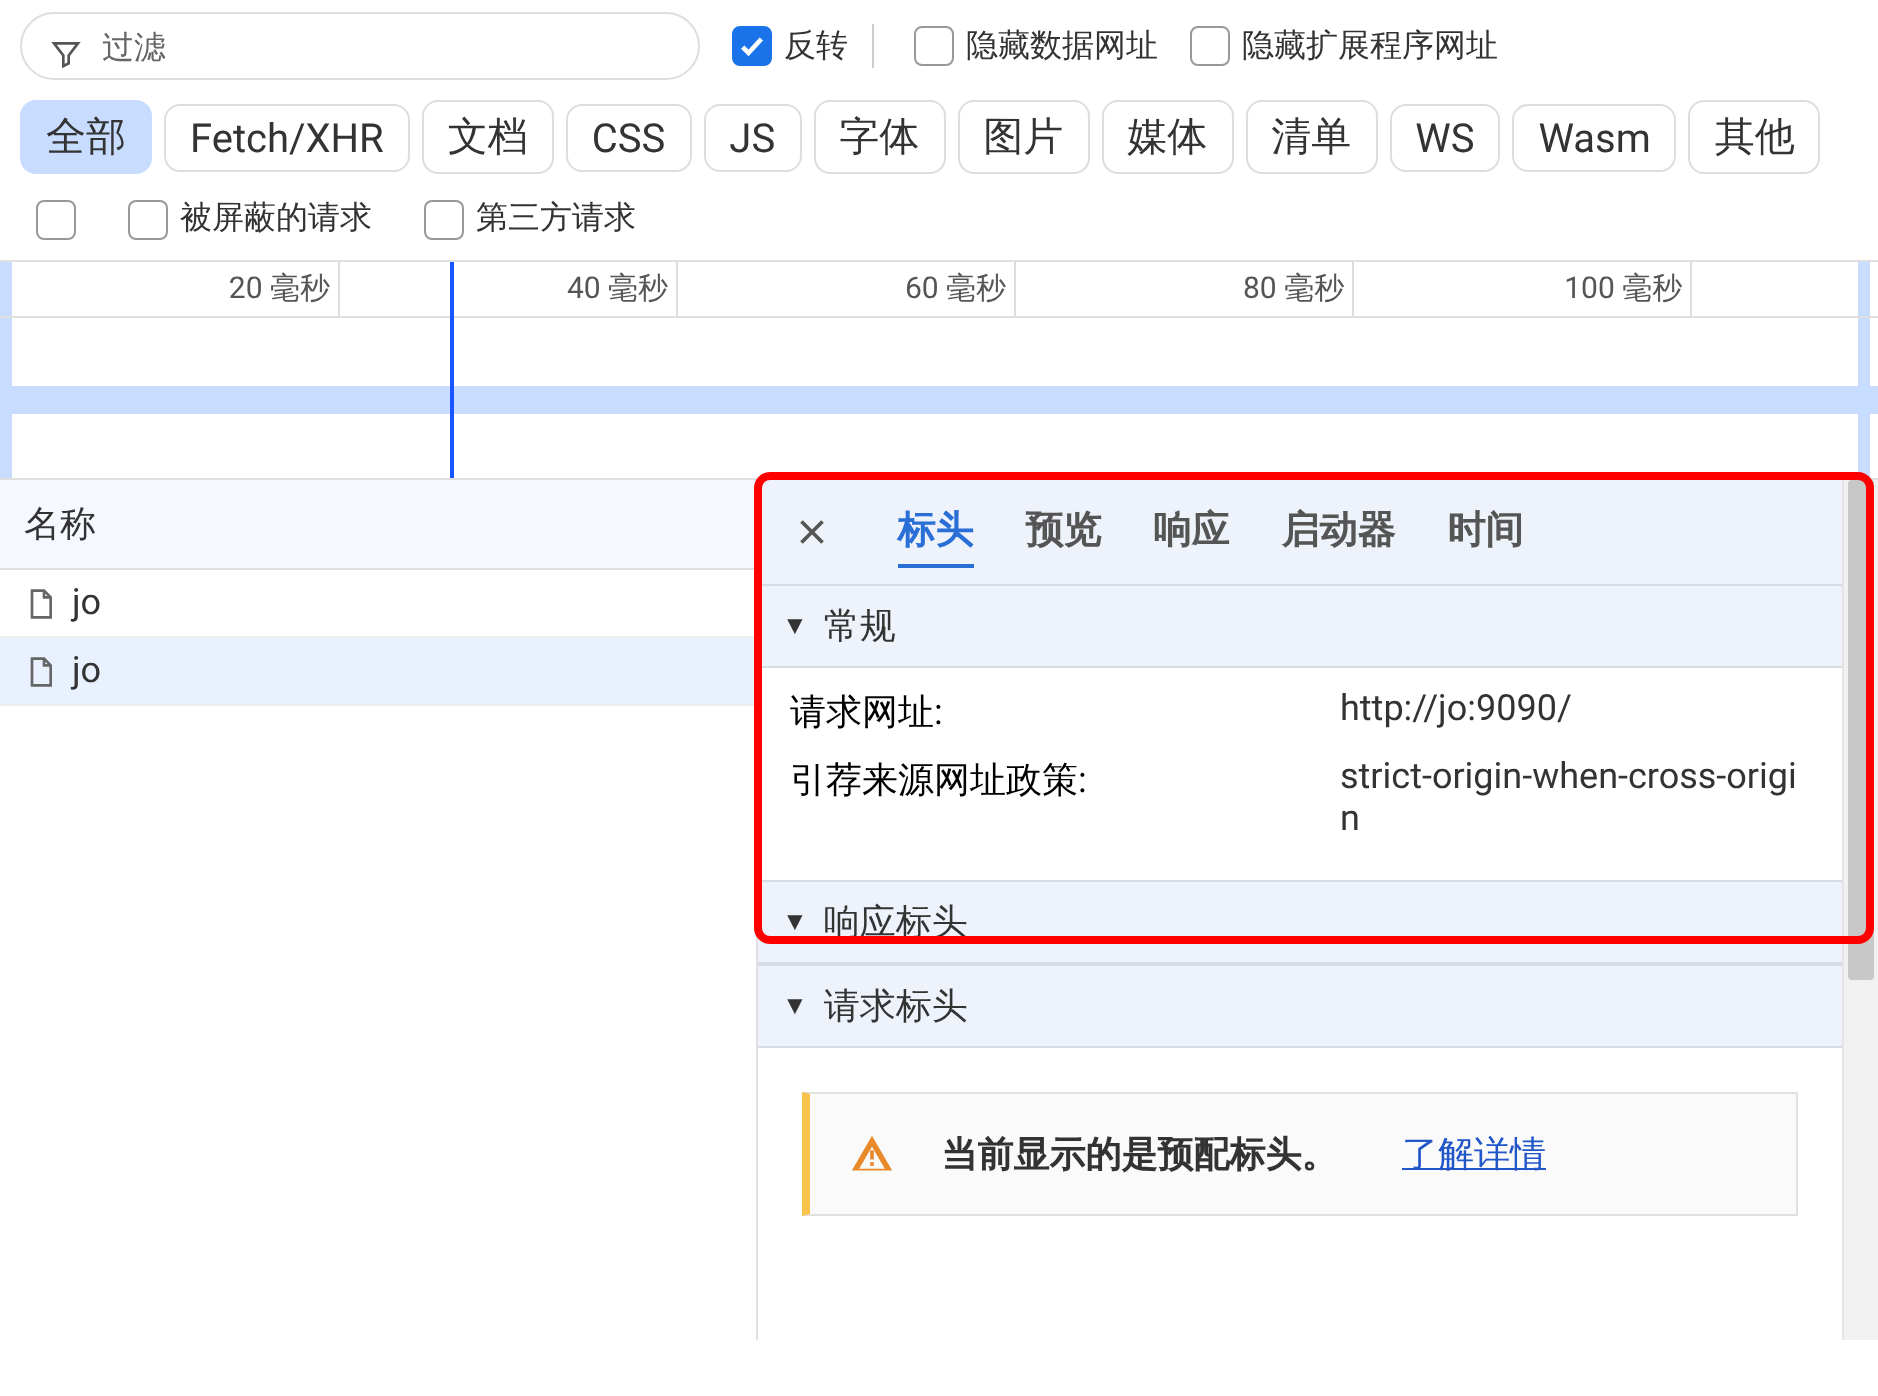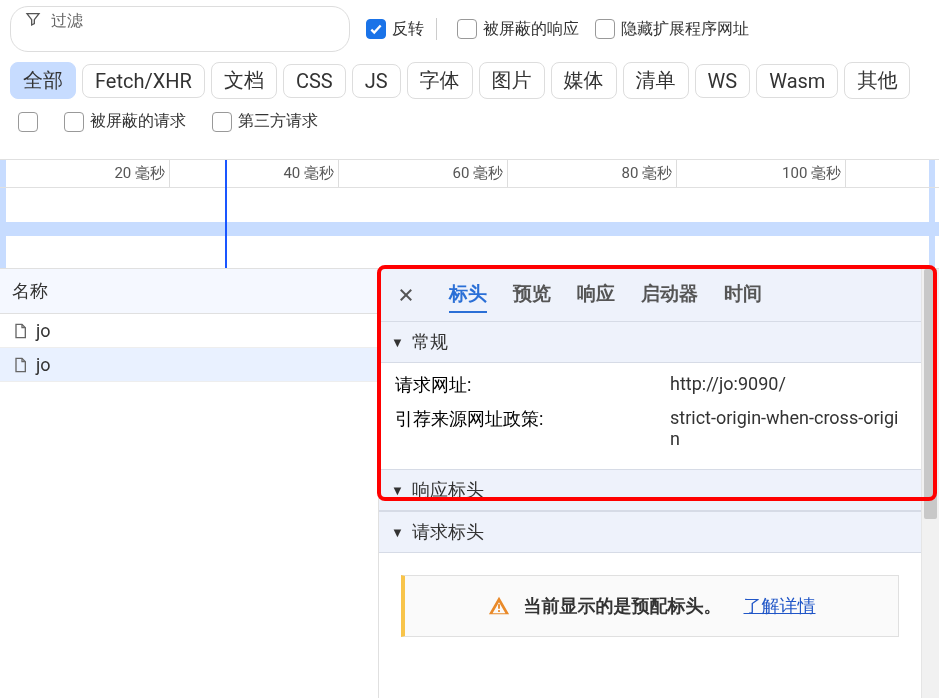--- a/index.html
+++ b/index.html
@@ -14,26 +14,26 @@
 }
 .toolbar {
   display: flex;
   align-items: center;
   gap: 8px;
   padding: 6px 10px;
   flex-wrap: wrap;
 }
 .filter-input {
   display: flex;
-  align-items: flex-start;
+  align-items: flex-end;
   border: 1px solid #ddd;
   border-radius: 18px;
   padding: 4px 14px;
   width: 340px;
-  height: 46px;
+  height: 34px;
   color: #666;
   background: #fff;
 }
 .filter-input svg { flex-shrink: 0; margin-right: 10px; }
 .cb-wrap { display: inline-flex; align-items: center; gap: 6px; margin-left: 8px; cursor: pointer; }
 .check {
   width: 20px; height: 20px; border: 1px solid #999; border-radius: 4px;
   display: inline-flex; align-items: center; justify-content: center;
   background: #fff;
 }
@@ -54,21 +54,20 @@
 .filter-row2 {
   display: flex; gap: 18px; padding: 6px 10px 10px;
   align-items: center;
 }
 .timeline {
   position: relative;
   height: 110px;
   border-top: 1px solid #e0e0e0;
   border-bottom: 1px solid #e0e0e0;
   background: #fff;
-  margin-top: 17px;
 }
 .timeline-ruler {
   position: relative; height: 28px; border-bottom: 1px solid #e0e0e0;
 }
 .tick { position: absolute; top: 0; bottom: 0; border-left: 1px solid #ddd; }
 .tick-label { position: absolute; top: 4px; font-size: 15px; color: #555; transform: translateX(-100%); padding-right: 4px; white-space: nowrap;}
 .timeline-body { position: relative; height: 82px; }
 .playhead {
   position: absolute; top: 0; bottom: 0; left: 225px;
   border-left: 2px solid #1a56ff;
@@ -140,23 +139,22 @@
 .disclose { font-size: 13px; margin-right: 4px; }
 .kv { display: flex; padding: 10px 16px 0; font-size: 18px; gap: 10px;}
 .kv .k { width: 265px; color: #000000; flex-shrink: 0;}
 .kv .v { flex: 1; color: #333; word-break: break-all;}
 .infobox {
   margin: 22px 22px 10px;
   border: 1px solid #e0e0e0;
   border-left: 4px solid #f8c44a;
   background: #fafafa;
   padding: 18px 20px;
-  display: flex; align-items: center; gap: 14px;
+  display: flex; align-items: center; gap: 24px;
   font-size: 18px;
-  justify-content: center;
 }
 .infobox .warn svg { display: block; }
 .infobox .msg { font-weight: 600; }
 .infobox .link { color: #2056c7; text-decoration: underline; cursor: pointer; margin-left: 8px;}
 .scrollbar {
   position: absolute; top: 0; right: 0; width: 18px; height: 100%;
   background: #f1f1f1; border-left: 1px solid #e5e5e5;
 }
 .scrollthumb {
   position: absolute; left: 2px; right: 2px; top: 0; height: 250px;
@@ -178,21 +176,21 @@
     <span class="check checked">
       <svg width="14" height="14" viewBox="0 0 24 24" fill="none" stroke="#fff" stroke-width="4">
           <polyline points="4 13 9 18 20 6"></polyline>
         </svg>
     </span>
     <span>反转</span>
   </label>
   <span class="vbar"></span>
   <label class="cb-wrap">
     <span class="check"></span>
-    <span>被屏蔽的响应</span>
+    <span>隐藏数据网址</span>
   </label>
   <label class="cb-wrap">
     <span class="check"></span>
     <span>隐藏扩展程序网址</span>
   </label>
 </div>
 
 <div class="chip-row" id="chiprow">
     <div class="chip active">全部</div>
     <div class="chip">Fetch/XHR</div>

